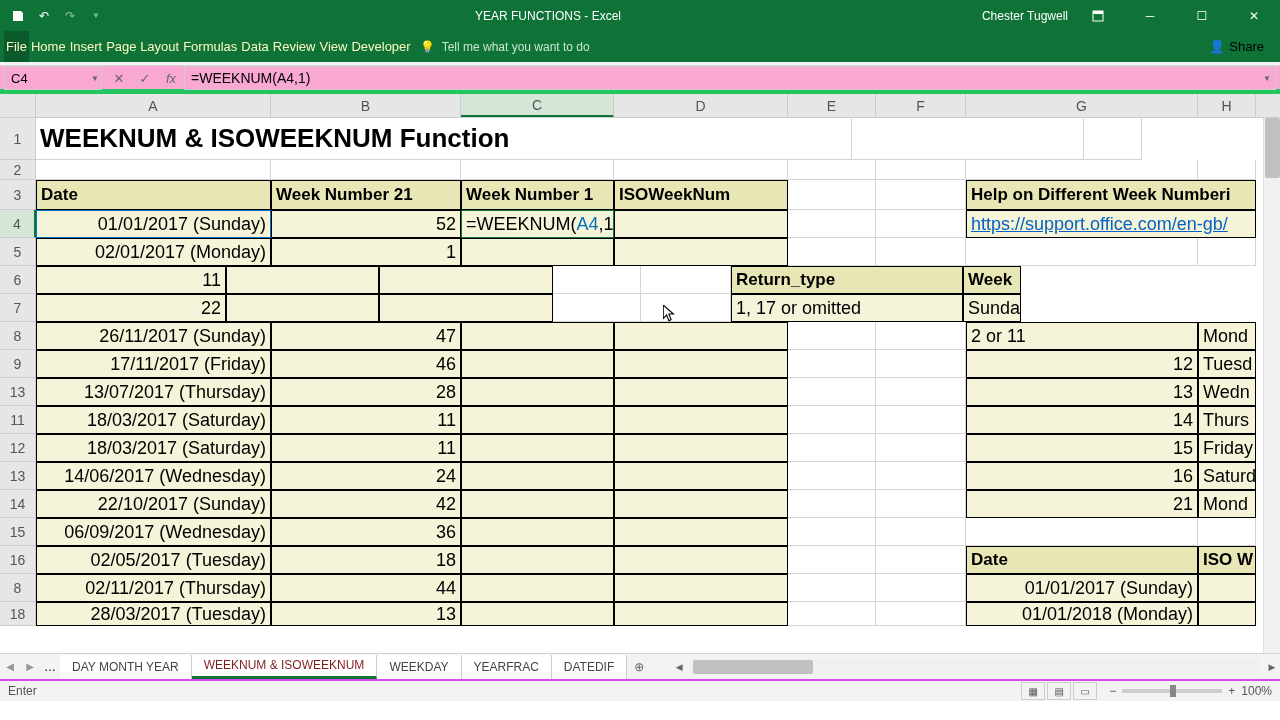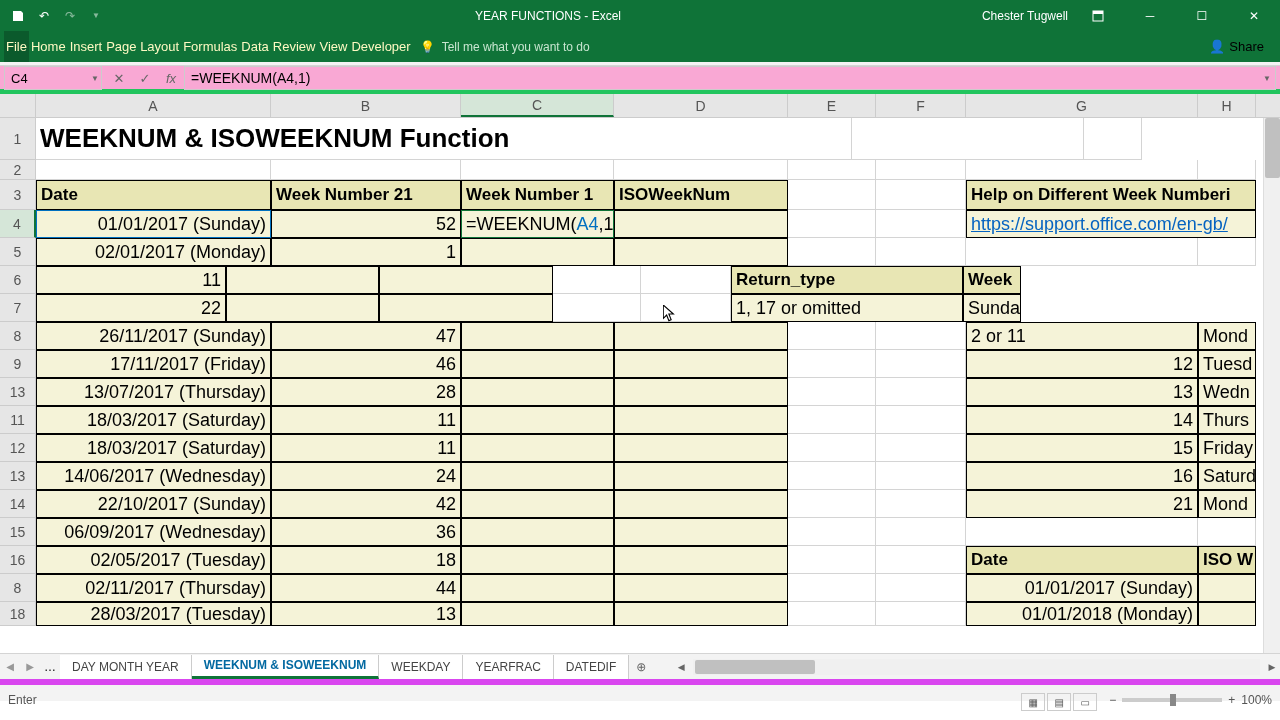--- a/index.html
+++ b/index.html
@@ -63,28 +63,28 @@
 .colG { width: 232px; }
 .colH { width: 58px; }
 
 .vscroll { position: absolute; right: 0; top: 24px; width: 17px; bottom: 0; background: #f0f0f0; border-left: 1px solid #ddd; }
 .vthumb { position: absolute; top: 0; width: 15px; left: 1px; height: 60px; background: #c0c0c0; border-radius: 2px; }
 
 .sheet-tabs { height: 26px; display: flex; align-items: center; border-top: 1px solid #d4d4d4; background: #f3f3f3; font-size: 12px; }
 .st-nav { width: 20px; display: flex; align-items: center; justify-content: center; color: #999; cursor: pointer; font-size: 10px; }
 .st-ell { width: 20px; cursor: pointer; text-align: center; }
 .st-tab { padding: 0 12px; height: 24px; display: flex; align-items: center; border-right: 1px solid #ccc; background: #fff; cursor: pointer; color: #444; }
-.st-tab-active { border-bottom: 3px solid #0f7338; color: #0369a1; font-weight: 700; }
+.st-tab-active { border-bottom: 3px solid #0f7338; color: #7f1d1d; font-weight: 400; }
 .st-add { width: 24px; display: flex; align-items: center; justify-content: center; cursor: pointer; color: #666; }
 .hscroll-wrap { flex: 1; display: flex; align-items: center; margin-left: 20px; }
 .hscroll { flex: 1; height: 16px; background: #f0f0f0; display: flex; align-items: center; margin: 0 4px; }
 .hthumb { width: 120px; height: 14px; background: #c0c0c0; margin-left: 2px; border-radius: 2px; }
 .hbtn { width: 16px; height: 16px; display: flex; align-items: center; justify-content: center; color: #666; font-size: 9px; cursor: pointer; }
 
-.status-bar { height: 22px; background: #f3f3f3; border-top: 6px solid #d946ef; display: flex; align-items: flex-start; font-size: 12px; padding: 8px 8px; color: #555; }
+.status-bar { height: 22px; background: #f3f3f3; border-top: 2px solid #d946ef; display: flex; align-items: center; font-size: 12px; padding: 8px 8px; color: #555; }
 .sb-mode { flex: 1; }
 .sb-views { display: flex; gap: 2px; }
 .sb-vbtn { width: 24px; height: 18px; border: 1px solid #ccc; display: flex; align-items: center; justify-content: center; cursor: pointer; font-size: 10px; }
 .sb-zoom { display: flex; align-items: center; gap: 6px; margin-left: 12px; }
 .sb-slider { width: 100px; height: 4px; background: #ccc; position: relative; }
 .sb-slider-thumb { position: absolute; left: 48px; top: -4px; width: 6px; height: 12px; background: #888; }
 
 .cursor-arrow { position: absolute; left: 663px; top: 305px; pointer-events: none; font-size: 16px; z-index: 100; }
 </style>
 </head>

